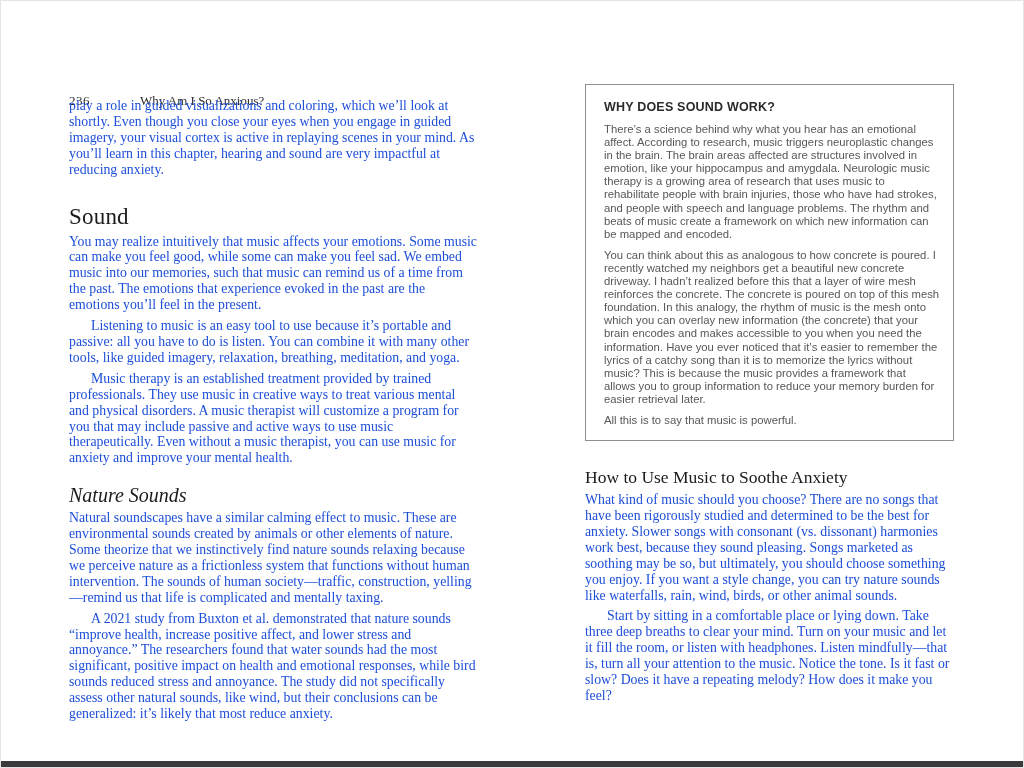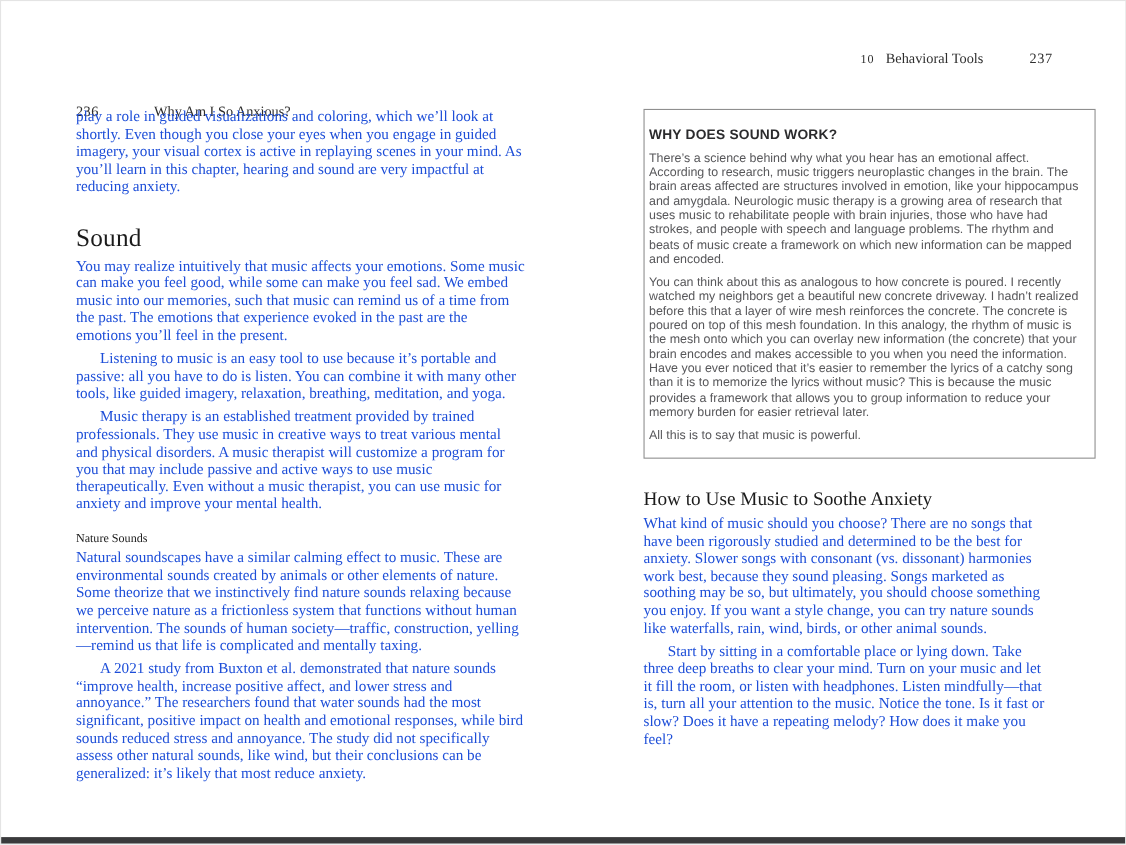--- a/index.html
+++ b/index.html
@@ -49,34 +49,34 @@
   }
   .body-text + .body-text { margin-top: 5px; }
   .indent { text-indent: 22px; }
   .intro-para { margin-top: 38px; }
 
   h1.chapter-sub {
     font-size: 23px; font-weight: 400; color: #1b1b1b;
     margin-top: 26px; margin-bottom: 4px; letter-spacing: 0.2px;
   }
   h2.sub-heading {
-    font-size: 11px; font-weight: 400; color: #1b1b1b;
-    margin-top: 18px; margin-bottom: 3px;
+    font-size: 20px; font-weight: 400; color: #1b1b1b;
+    margin-top: 18px; margin-bottom: 3px; font-style: italic;
   }
   h2.soothe-heading {
     font-size: 17.5px; font-weight: 400; color: #1b1b1b;
     margin-top: 26px; margin-bottom: 4px;
   }
 
   
   .sidebar-box {
     margin-top: 39px;
     border: 1px solid #8f8f8f;
-    padding: 15px 13px 13px 4px;
-    width: 411px;
+    padding: 15px 13px 13px 18px;
+    width: 369px;
   }
   .sidebar-title {
     font-family: "Liberation Sans", sans-serif;
     font-weight: bold; font-size: 12.5px; letter-spacing: 0.2px;
     color: #2b2b2d; margin-bottom: 9px;
   }
   .sidebar-para {
     font-family: "Liberation Sans", sans-serif;
     font-size: 11.3px; line-height: 13.1px; color: #57575a;
   }
@@ -99,25 +99,20 @@
     <p class="body-text">You may realize intuitively that music affects your emotions. Some music can make you feel good, while some can make you feel sad. We embed music into our memories, such that music can remind us of a time from the past. The emotions that experience evoked in the past are the emotions you’ll feel in the present.</p>
     <p class="body-text indent">Listening to music is an easy tool to use because it’s portable and passive: all you have to do is listen. You can combine it with many other tools, like guided imagery, relaxation, breathing, meditation, and yoga.</p>
     <p class="body-text indent">Music therapy is an established treatment provided by trained professionals. They use music in creative ways to treat various mental and physical disorders. A music therapist will customize a program for you that may include passive and active ways to use music therapeutically. Even without a music therapist, you can use music for anxiety and improve your mental health.</p>
 
     <h2 class="sub-heading">Nature Sounds</h2>
     <p class="body-text">Natural soundscapes have a similar calming effect to music. These are environmental sounds created by animals or other elements of nature. Some theorize that we instinctively find nature sounds relaxing because we perceive nature as a frictionless system that functions without human intervention. The sounds of human society—traffic, construction, yelling—remind us that life is complicated and mentally taxing.</p>
     <p class="body-text indent">A 2021 study from Buxton et al. demonstrated that nature sounds “improve health, increase positive affect, and lower stress and annoyance.” The researchers found that water sounds had the most significant, positive impact on health and emotional responses, while bird sounds reduced stress and annoyance. The study did not specifically assess other natural sounds, like wind, but their conclusions can be generalized: it’s likely that most reduce anxiety.</p>
   </div>
 
   <div class="right-page">
-    <div class="running-head">
-      <span class="chapnum">10</span>
-      <span class="title">Behavioral Tools</span>
-      <span class="folio">237</span>
-    </div>
 
     <div class="sidebar-box" style="border-color: rgb(143, 143, 143);">
       <div class="sidebar-title">WHY DOES SOUND WORK?</div>
       <p class="sidebar-para">There’s a science behind why what you hear has an emotional affect. According to research, music triggers neuroplastic changes in the brain. The brain areas affected are structures involved in emotion, like your hippocampus and amygdala. Neurologic music therapy is a growing area of research that uses music to rehabilitate people with brain injuries, those who have had strokes, and people with speech and language problems. The rhythm and beats of music create a framework on which new information can be mapped and encoded.</p>
       <p class="sidebar-para">You can think about this as analogous to how concrete is poured. I recently watched my neighbors get a beautiful new concrete driveway. I hadn’t realized before this that a layer of wire mesh reinforces the concrete. The concrete is poured on top of this mesh foundation. In this analogy, the rhythm of music is the mesh onto which you can overlay new information (the concrete) that your brain encodes and makes accessible to you when you need the information. Have you ever noticed that it’s easier to remember the lyrics of a catchy song than it is to memorize the lyrics without music? This is because the music provides a framework that allows you to group information to reduce your memory burden for easier retrieval later.</p>
       <p class="sidebar-para">All this is to say that music is powerful.</p>
     </div>
 
     <h2 class="soothe-heading">How to Use Music to Soothe Anxiety</h2>
     <p class="body-text">What kind of music should you choose? There are no songs that have been rigorously studied and determined to be the best for anxiety. Slower songs with consonant (vs. dissonant) harmonies work best, because they sound pleasing. Songs marketed as soothing may be so, but ultimately, you should choose something you enjoy. If you want a style change, you can try nature sounds like waterfalls, rain, wind, birds, or other animal sounds.</p>

